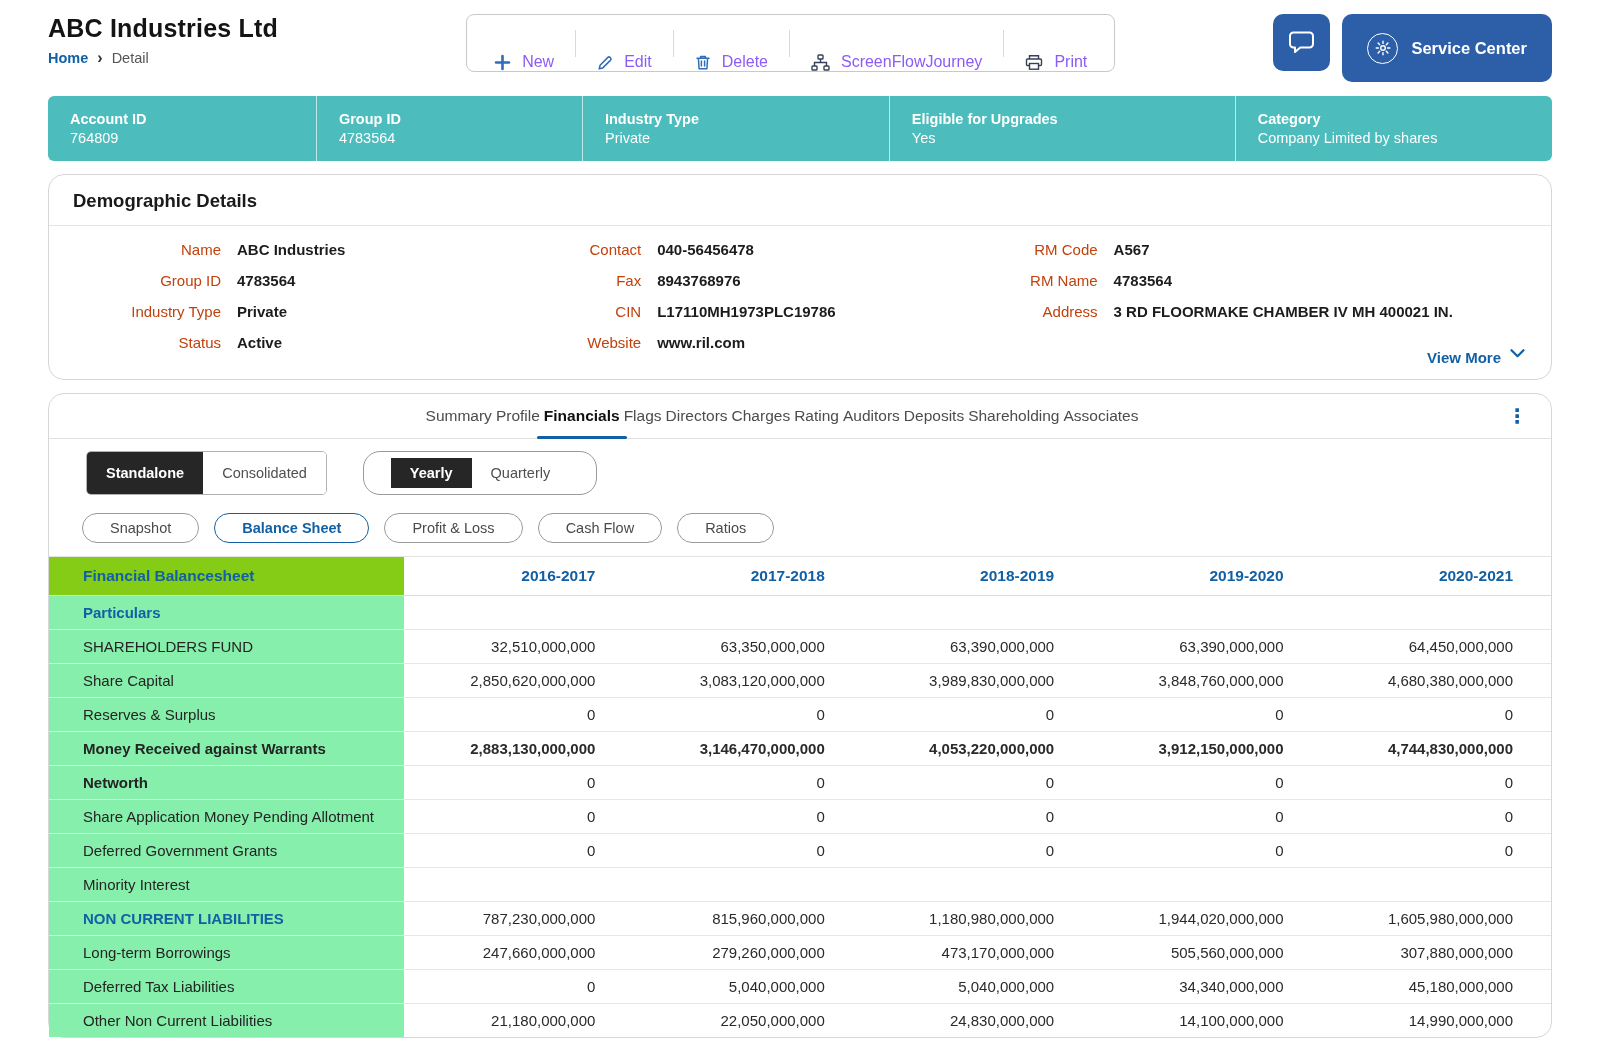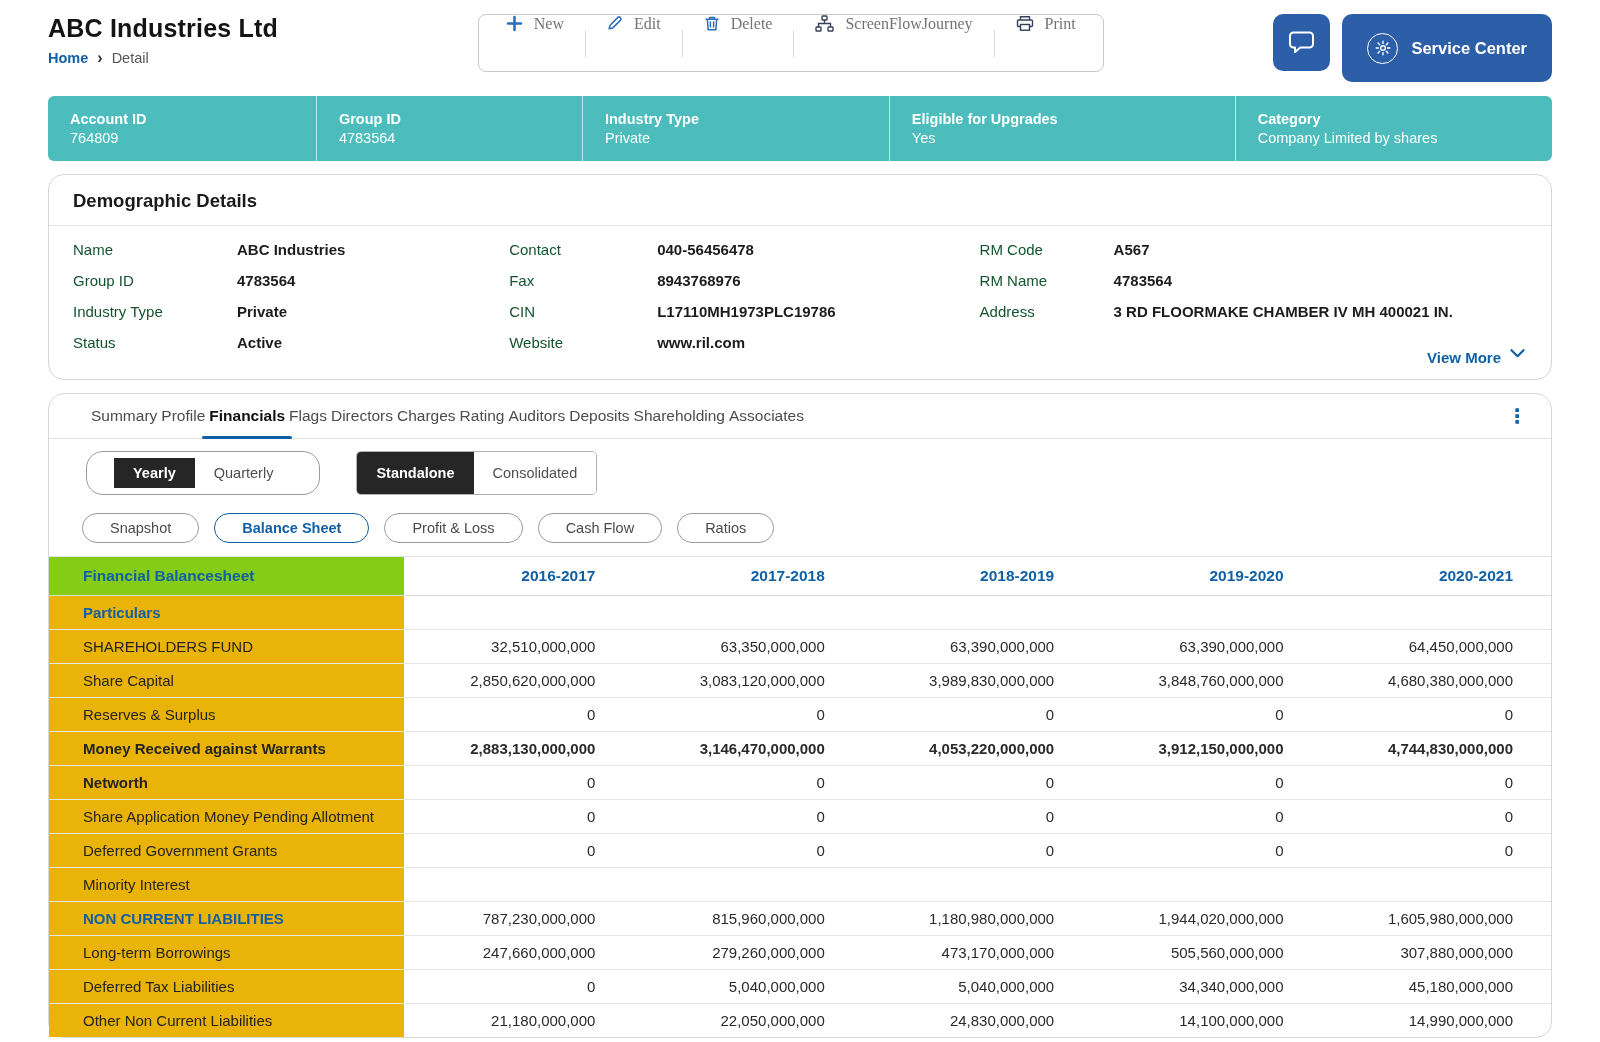--- a/index.html
+++ b/index.html
@@ -8,21 +8,21 @@
   .page{padding:14px 48px 0}
 
   
   .topbar{display:flex;justify-content:space-between;align-items:flex-start}
   .title-block h1{font-size:25px;font-weight:700;color:#141414;letter-spacing:.2px}
   .breadcrumb{margin-top:7px;font-size:14.5px;display:flex;align-items:center;gap:9px}
   .breadcrumb a{color:#1160a5;font-weight:700;text-decoration:none;cursor:pointer}
   .bc-sep{color:#2e2e2e;font-size:16px;font-weight:700;line-height:1}
   .breadcrumb .current{color:#555}
   .toolbar{display:flex;align-items:center;border:1px solid #c9c9c9;border-radius:8px;height:58px;padding:0 6px;background:#fff;margin-left:30px}
-  .tb-btn{display:flex;align-items:flex-start;gap:11px;background:none;border:none;padding:0 21px;font-family:Liberation Serif, serif;font-size:16px;color:#737373;font-weight:500;cursor:pointer;height:100%}
+  .tb-btn{display:flex;align-items:flex-end;gap:11px;background:none;border:none;padding:0 21px;font-family:Liberation Sans, sans-serif;font-size:16px;color:#8b5cf6;font-weight:500;cursor:pointer;height:100%}
   .tb-divider{width:1px;height:27px;background:#d9d9d9}
   .tb-icon{display:flex;align-items:center}
   .header-actions{display:flex;gap:12px}
   .chat-btn{width:57px;height:57px;border:none;border-radius:10px;background:#2d5fa9;display:flex;align-items:center;justify-content:center;cursor:pointer}
   .service-btn{height:68px;border:none;border-radius:10px;background:#2d5fa9;color:#fff;display:flex;align-items:center;gap:13px;padding:0 25px;font-family:inherit;font-size:16.5px;font-weight:700;cursor:pointer}
   .gear-badge{width:31px;height:31px;border:1.6px solid #fff;border-radius:50%;display:flex;align-items:center;justify-content:center}
 
   
   .info-bar{margin-top:14px;background:#4cbcbc;border-radius:6px;height:65px;display:flex;color:#fff;overflow:hidden}
   .info-seg{display:flex;flex-direction:column;justify-content:center;padding-left:22px;line-height:1.3}
@@ -35,30 +35,30 @@
   .info-seg:nth-child(4){flex:340 0 0}
   .info-seg:nth-child(5){flex:310 0 0}
 
   
   .card{border:1px solid #d7d7d7;border-radius:16px;margin-top:13px;background:#fff}
   .demo-card{position:relative}
   .demo-title{font-size:18.5px;font-weight:700;color:#1a1a1a;padding:15px 24px 13px;border-bottom:1px solid #e4e4e4}
   .demo-grid{display:grid;grid-template-columns:1.02fr 1.1fr 1.28fr;padding:15px 24px 14px}
   .demo-col{display:flex;flex-direction:column}
   .demo-field{display:flex;align-items:baseline;min-height:31px}
-  .demo-label{color:#14532d;font-size:15px;flex-shrink:0;margin-right:16px}
+  .demo-label{color:#c2410c;font-size:15px;text-align:right;flex-shrink:0;margin-right:16px}
   .demo-value{color:#1c1c1c;font-size:15px;font-weight:700}
   .demo-col-0 .demo-label{width:148px}
   .demo-col-1 .demo-label{width:132px}
   .demo-col-2 .demo-label{width:118px}
   .view-more{position:absolute;right:26px;bottom:13px;display:flex;align-items:flex-start;gap:9px;color:#1160a5;font-weight:700;font-size:15px;cursor:pointer;text-decoration:none}
 
   
   .tabs-row{display:flex;align-items:stretch;height:45px;border-bottom:1px solid #e0e0e0;padding:0 24px 0 40px}
-  .tabs{flex:1;display:flex;justify-content:flex-start;margin-right:32px}
+  .tabs{flex:1;display:flex;justify-content:center;margin-right:32px}
   .tab{display:flex;align-items:center;font-size:15.5px;color:#4c4c4c;cursor:pointer;position:relative;background:none;border:none;font-family:inherit;padding:0 2px}
   .tab.active{color:#101010;font-weight:700}
   .tab.active::after{content:"";position:absolute;left:-5px;right:-5px;bottom:-1px;height:3px;background:#1160a5;border-radius:3px}
   .kebab{align-self:center;color:#1160a5;font-size:20px;font-weight:700;cursor:pointer;background:none;border:none;font-family:inherit}
   .toggles-row{display:flex;gap:36px;padding:12px 0 9px 37px}
   .toggle-group{display:inline-flex;border:1px solid #b2b2b2;overflow:hidden}
   .toggle-group.pill{border-radius:17px}
   .toggle-group.rect{border-radius:5px}
   .toggle-opt{padding:7px 19px;font-size:14.5px;color:#4f4f4f;background:#fff;border:none;font-family:inherit;cursor:pointer}
   .toggle-opt.active{background:#262626;color:#fff;font-weight:700}
@@ -66,21 +66,21 @@
   .pill{border:1px solid #9a9a9a;border-radius:17px;padding:6px 27px;font-size:14.5px;color:#4a4a4a;background:#fff;font-family:inherit;cursor:pointer}
   .pill.active{border:1.5px solid #1160a5;color:#1160a5;font-weight:700}
 
   
   .fin-table{width:100%;border-collapse:collapse;font-size:15px;table-layout:fixed}
   .fin-table thead th{border-bottom:1px solid #dcdcdc}
   .title-cell{text-align:left;background:#84cc16;padding:10px 12px 10px 34px;color:#1160a5;font-size:15.5px;font-weight:700;width:355px}
   .year-cell{text-align:right;padding:10px 38px 10px 12px;color:#1160a5;font-size:15.5px;font-weight:700}
   .fin-table tbody tr{border-bottom:1px solid #e6e6e6}
   .fin-table tbody tr:last-child{border-bottom:none}
-  .label-cell{background:#eab308;padding:8px 12px 8px 34px;color:#242424;vertical-align:middle}
+  .label-cell{background:#86efac;padding:8px 12px 8px 34px;color:#242424;vertical-align:middle}
   .value-cell{text-align:right;padding:8px 38px 8px 12px;color:#2a2a2a;vertical-align:middle}
   .section-blue{color:#1160a5;font-weight:700}
   .label-bold{font-weight:700}
   .row-bold .label-cell,.row-bold .value-cell{font-weight:700}
 </style>
 </head>
 <body>
 
 <div class="page">
 
@@ -265,27 +265,27 @@
           <button class="tab">Rating</button>
           <button class="tab">Auditors</button>
           <button class="tab">Deposits</button>
           <button class="tab">Shareholding</button>
           <button class="tab">Associates</button>
         </div>
       <button class="kebab">⋮</button>
     </div>
 
     <div class="toggles-row" id="toggles">
+        <div class="toggle-group rect">
+          <button class="toggle-opt active">Standalone</button>
+          <button class="toggle-opt">Consolidated</button>
+        </div>
         <div class="toggle-group pill">
           <button class="toggle-opt active">Yearly</button>
           <button class="toggle-opt">Quarterly</button>
-        </div>
-        <div class="toggle-group rect">
-          <button class="toggle-opt active">Standalone</button>
-          <button class="toggle-opt">Consolidated</button>
         </div>
       </div>
 
     <div class="pills-row" id="pills">
         <button class="pill">Snapshot</button>
         <button class="pill active">Balance Sheet</button>
         <button class="pill">Profit &amp; Loss</button>
         <button class="pill">Cash Flow</button>
         <button class="pill">Ratios</button>
       </div>

